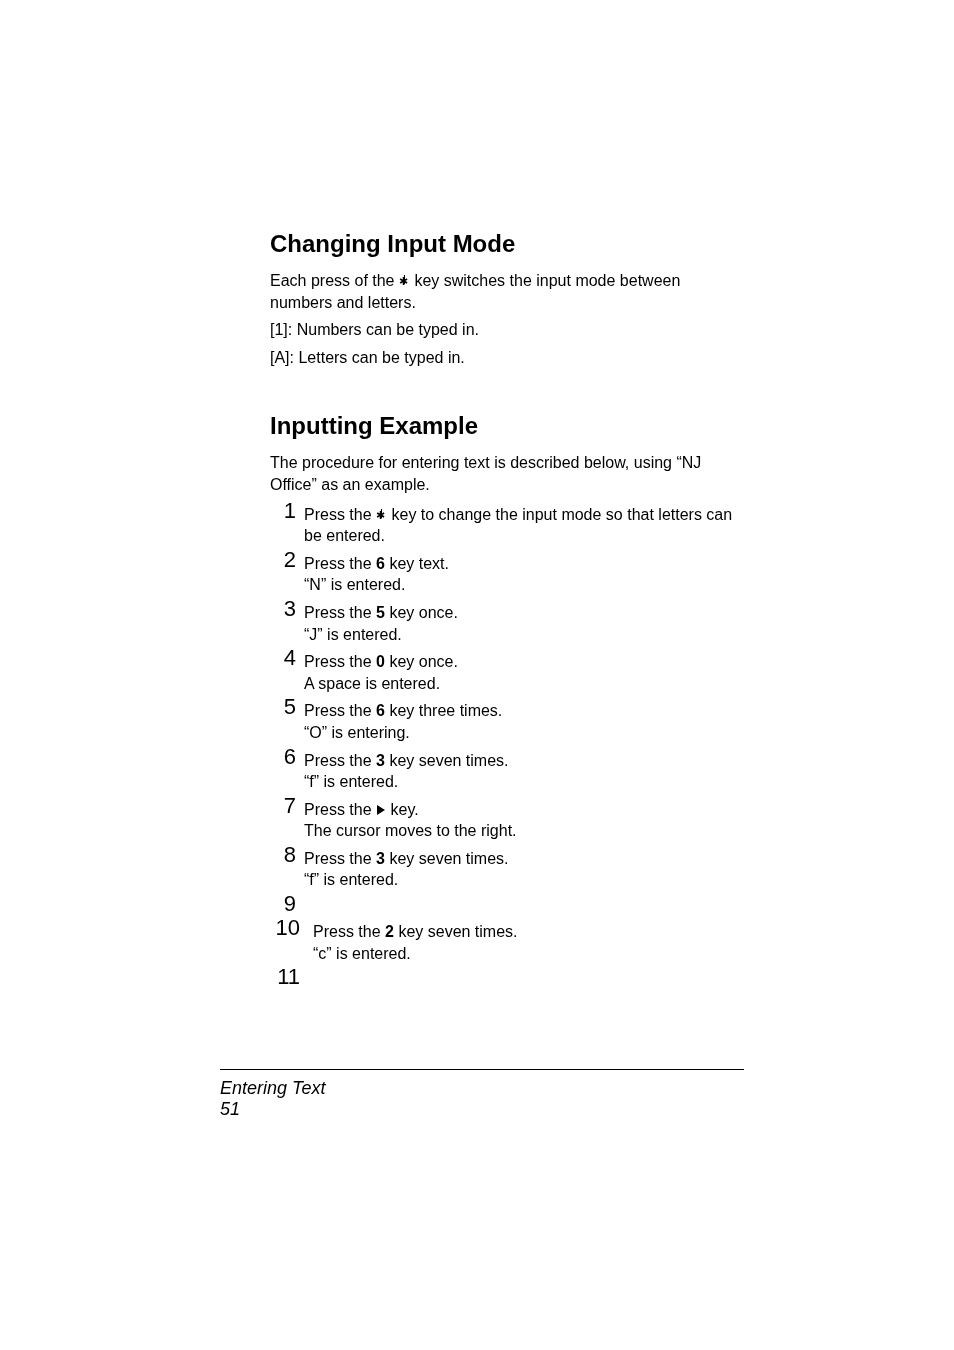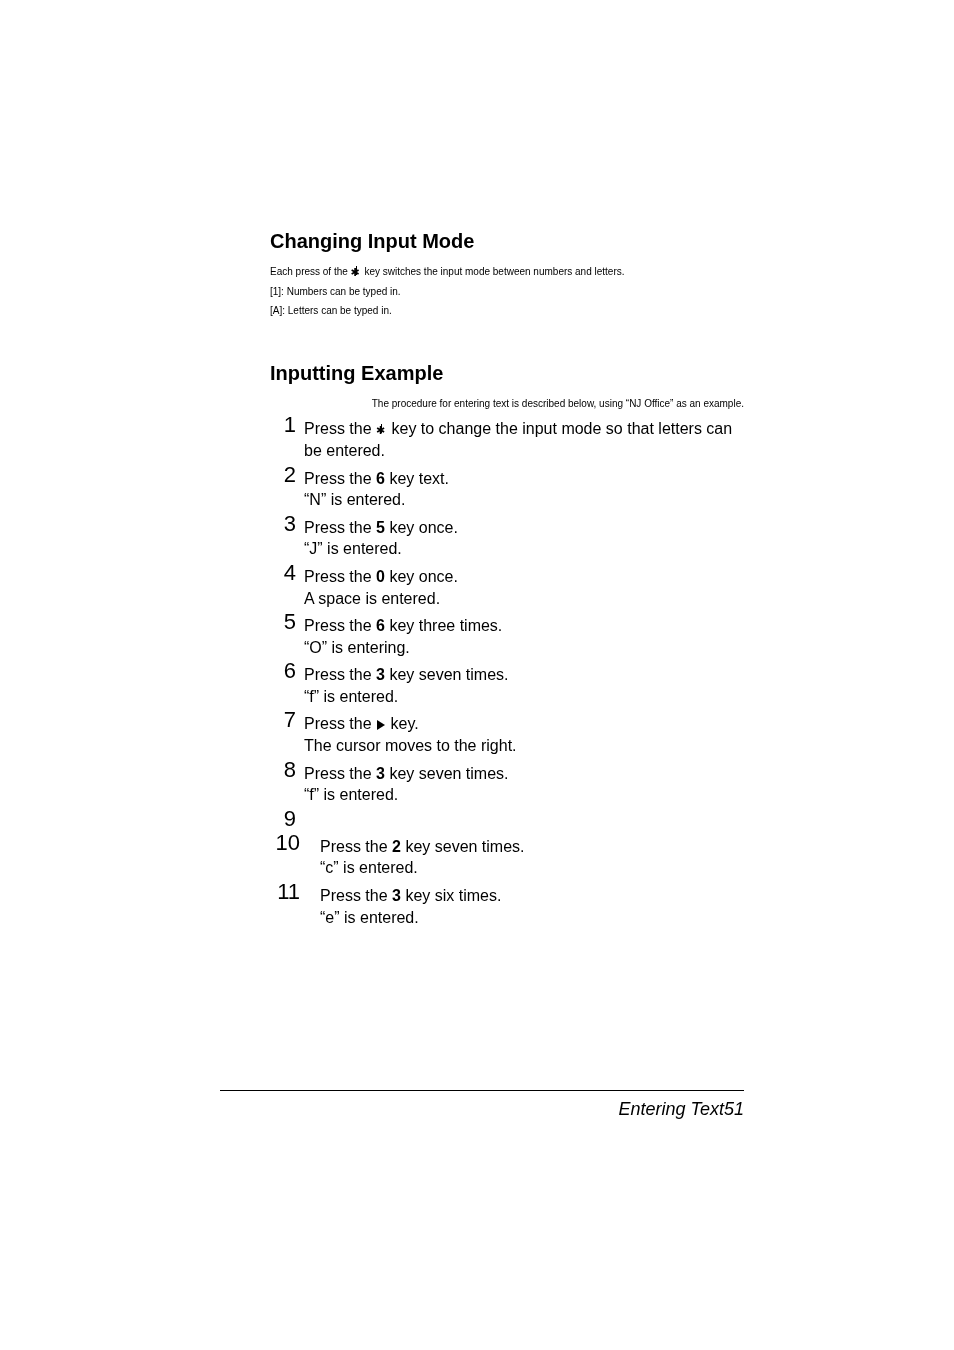--- a/index.html
+++ b/index.html
@@ -12,58 +12,57 @@
     color: #000000;
   }
   .page {
     position: relative;
     width: 954px;
     height: 1350px;
     box-sizing: border-box;
     padding: 230px 210px 0 270px;
   }
   .section-heading {
-    font-size: 20px;
+    font-size: 24px;
     font-weight: bold;
     margin: 0 0 12px 0;
   }
   .section-heading.second {
     margin-top: 44px;
   }
   .body-text {
-    font-size: 10px;
+    font-size: 16px;
     line-height: 1.35;
     margin: 0 0 6px 0;
     padding-left: 0;
   }
   .intro-block {
     padding-left: 0;
     margin-bottom: 4px;
-    text-align: right;
   }
   .step-list {
     margin: 0;
     padding: 0;
   }
   .step {
     display: flex;
     align-items: flex-start;
     margin-bottom: 2px;
   }
   .step-num {
     font-size: 22px;
     line-height: 1.0;
     width: 26px;
     text-align: right;
     margin-right: 8px;
     flex-shrink: 0;
   }
   .step-num.wide {
     width: 30px;
-    margin-right: 20px;
+    margin-right: 13px;
   }
   .step-content {
     font-size: 16px;
     line-height: 1.35;
     padding-top: 4px;
   }
   .footer {
     position: absolute;
     left: 220px;
     right: 210px;
@@ -73,20 +72,21 @@
     border: none;
     border-top: 1px solid #000;
     margin: 0 0 8px 0;
   }
   .footer-row {
     display: flex;
     justify-content: flex-end;
     font-style: italic;
     font-size: 18px;
     font-family: Arial, Helvetica, sans-serif;
+    flex-direction: column;
   }
   .star-icon {
     display: inline-block;
     vertical-align: middle;
     position: relative;
     width: 11px;
     height: 13px;
   }
   .star-icon::before {
     content: "";
@@ -208,24 +208,20 @@
     <div class="step">
       <div class="step-num wide">10</div>
       <div class="step-content">
         <span>Press the </span><b>2</b><span> key seven times.</span><br>
         <span>“c” is entered.</span>
       </div>
     </div>
 
     <div class="step">
       <div class="step-num wide">11</div>
-      <div class="step-content">
-        <span>Press the </span><b>3</b><span> key six times.</span><br>
-        <span>“e” is entered.</span>
-      </div>
     </div>
 
   </div>
 
   <div class="footer">
     <hr class="footer-rule">
     <div class="footer-row">
       <span>Entering Text</span>
       <span>51</span>
     </div>

